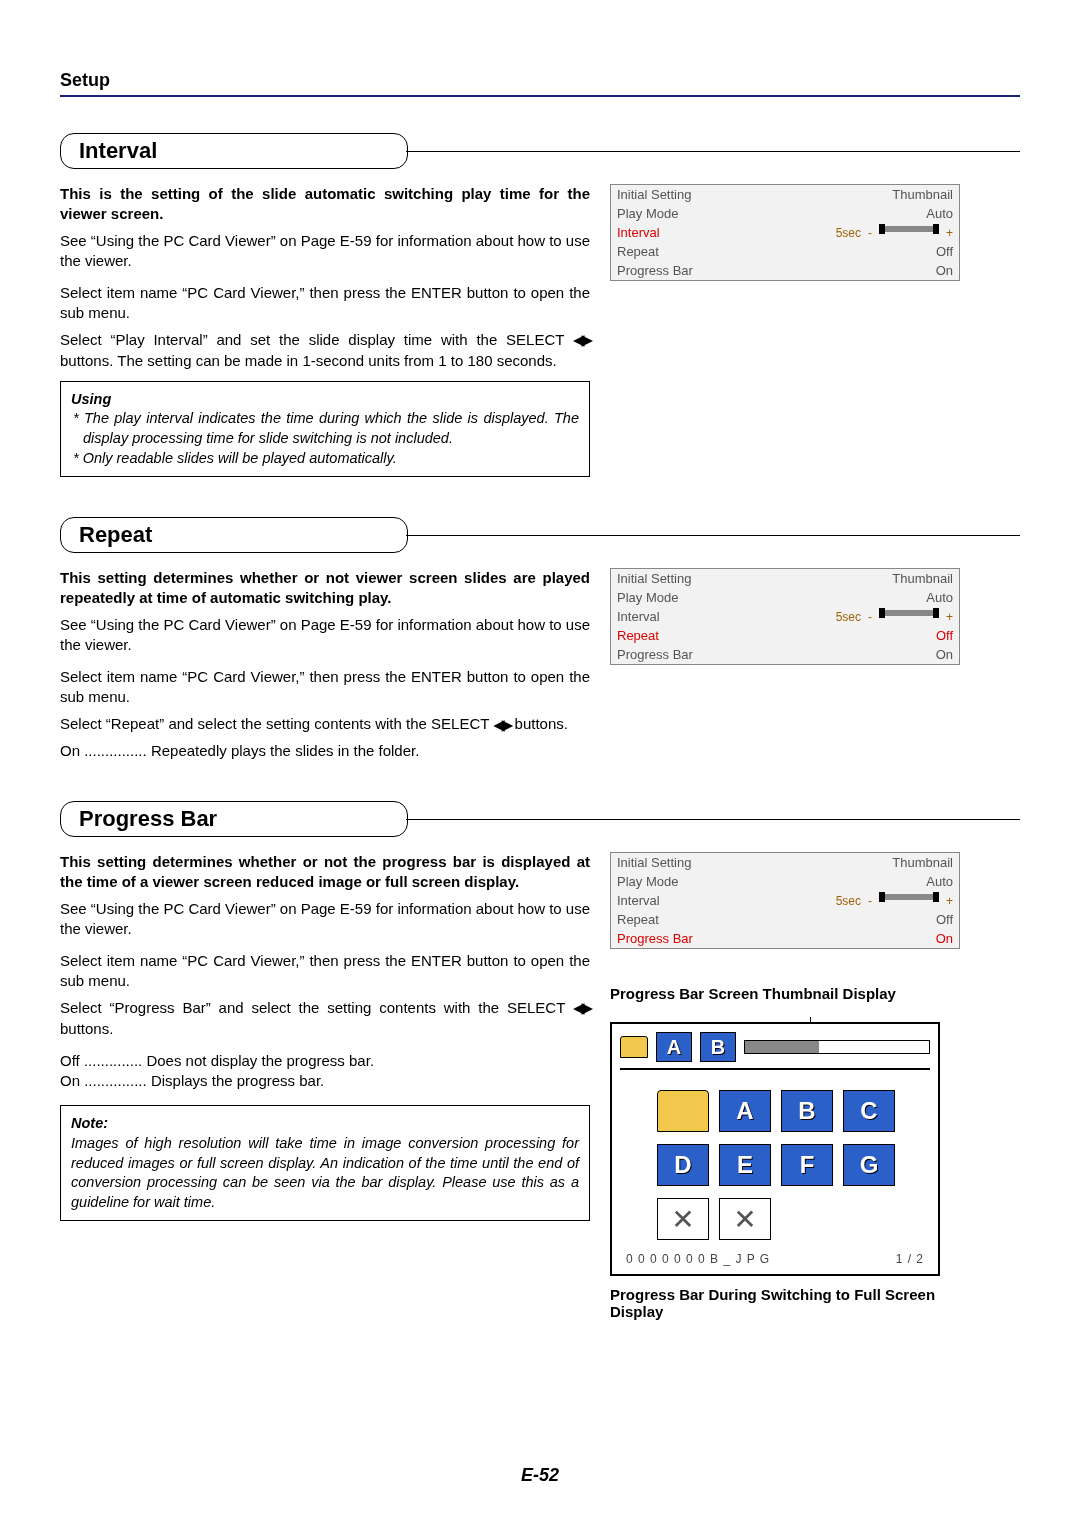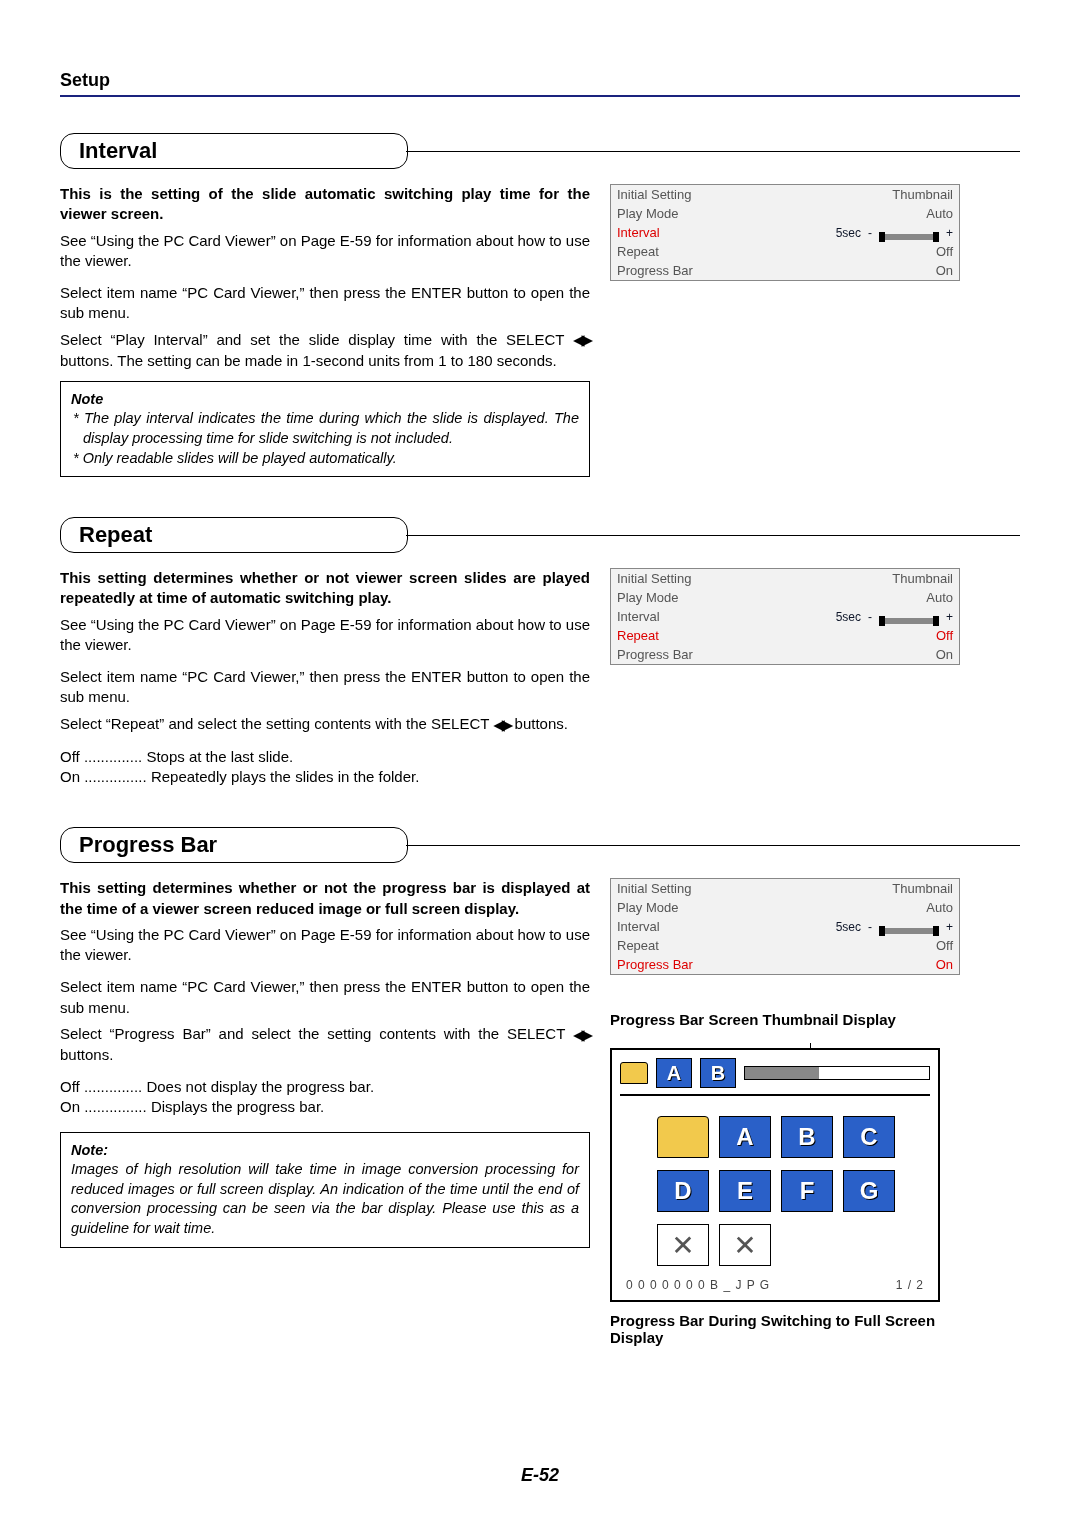--- a/index.html
+++ b/index.html
@@ -97,24 +97,24 @@
   }
   .osd td {
     padding: 2px 6px;
     color: #555;
   }
   .osd .hl td:first-child { color: #d00; }
   .osd .hl td:last-child.onred  { color: #d00; }
   .osd td.right-align { text-align: right; }
   .slider {
     display: inline-flex;
-    align-items: flex-end;
+    align-items: flex-start;
     gap: 7px;
     font-size: 12px;
-    color: #0f172a;
+    color: #a16207;
   }
   .slider .track {
     display:inline-block; width:60px; height:6px; background:#888; position:relative;
   }
   .slider .thumb { position:absolute; left:0; top:-2px; width:6px; height:10px; background:#000; }
   .slider .end { position:absolute; right:0; top:-2px; width:6px; height:10px; background:#000; }
   .caption {
     font-weight: bold;
     font-size: 15px;
     margin: 6px 0;
@@ -191,21 +191,21 @@
   </div>
   <div class="cols">
     <div class="left">
       <p class="bold justify">This is the setting of the slide automatic switching play time for the viewer screen.</p>
       <p class="justify">See “Using the PC Card Viewer” on Page E-59 for information about how to use the viewer.</p>
       <p class="justify" style="margin-top:12px">Select item name “PC Card Viewer,” then press the ENTER button to open the sub menu.</p>
       <p class="justify">
         <span>Select “Play Interval” and set the slide display time with the SELECT </span><span class="arrows">◀▶</span><span> buttons. The setting can be made in 1-second units from 1 to 180 seconds.</span>
       </p>
       <div class="note-box">
-        <div class="note-title">Note</div>
+        <div class="note-title">Using</div>
         <div class="note-body">* The play interval indicates the time during which the slide is displayed. The display processing time for slide switching is not included.</div>
         <div class="note-body">* Only readable slides will be played automatically.</div>
       </div>
     </div>
     <div class="right">
       <table class="osd">
         <tbody>
             <tr>
               <td>Initial Setting</td>
               <td class="right-align">Thumbnail</td>
@@ -241,23 +241,20 @@
     <div class="pill-line"></div>
   </div>
   <div class="cols">
     <div class="left">
       <p class="bold justify">This setting determines whether or not viewer screen slides are played repeatedly at time of automatic switching play.</p>
       <p class="justify">See “Using the PC Card Viewer” on Page E-59 for information about how to use the viewer.</p>
       <p class="justify" style="margin-top:12px">Select item name “PC Card Viewer,” then press the ENTER button to open the sub menu.</p>
       <p class="justify">
         <span>Select “Repeat” and select the setting contents with the SELECT </span><span class="arrows">◀▶</span><span> buttons.</span>
       </p>
-      <div class="dots-row">
-        <span>Off</span><span> .............. </span><span>Stops at the last slide.</span>
-      </div>
       <div>
         <span>On</span><span> ............... </span><span>Repeatedly plays the slides in the folder.</span>
       </div>
     </div>
     <div class="right">
       <table class="osd">
         <tbody>
             <tr>
               <td>Initial Setting</td>
               <td class="right-align">Thumbnail</td>

